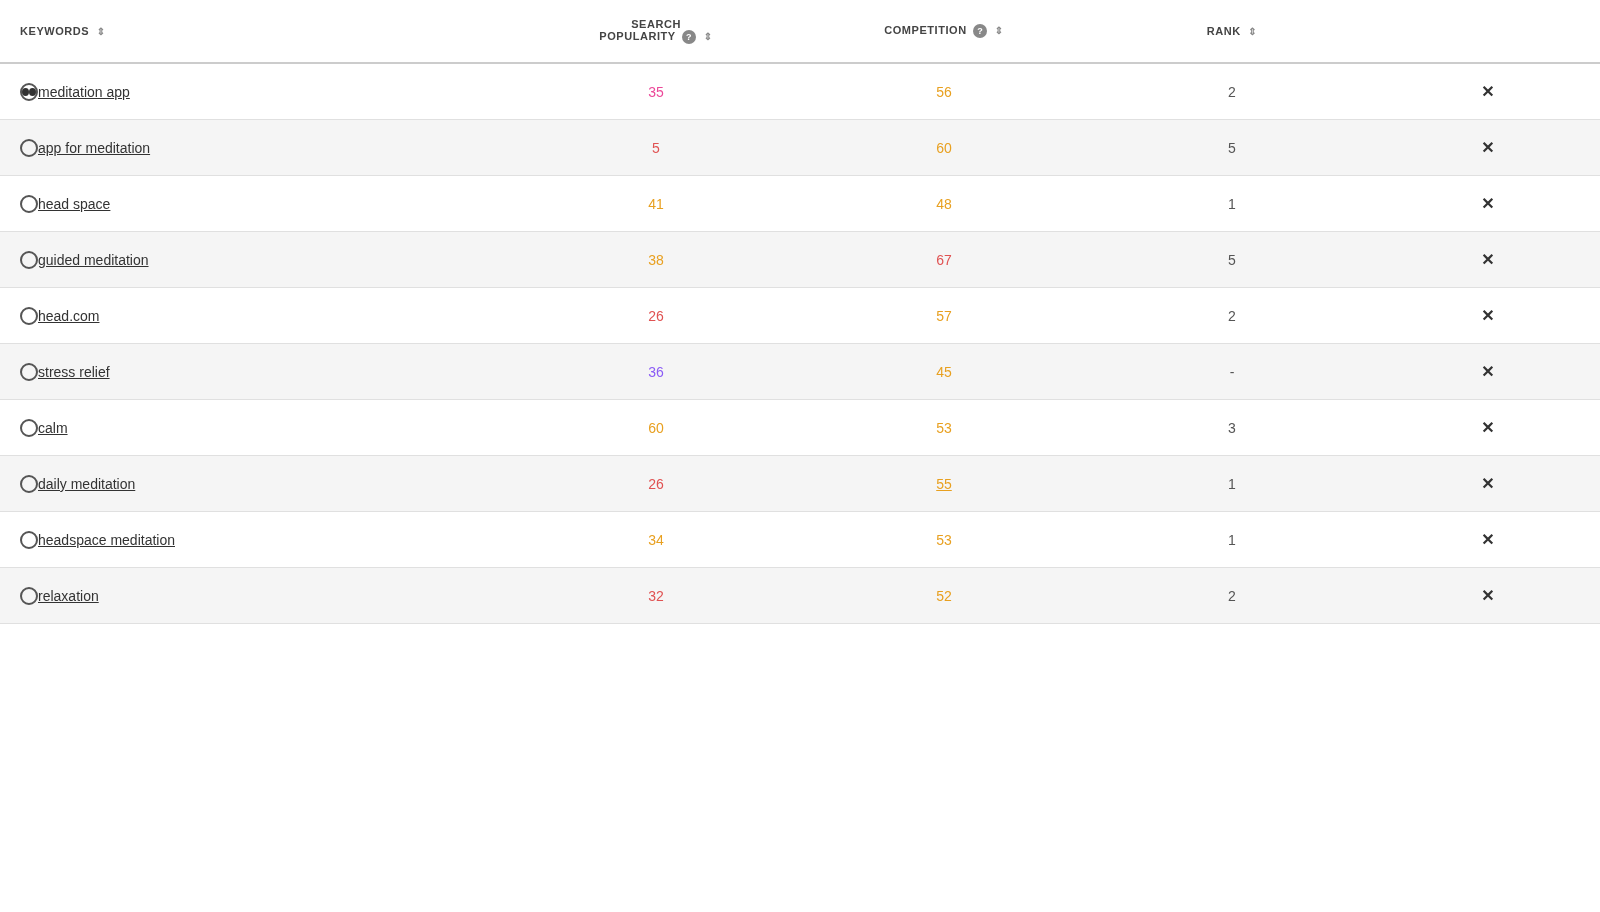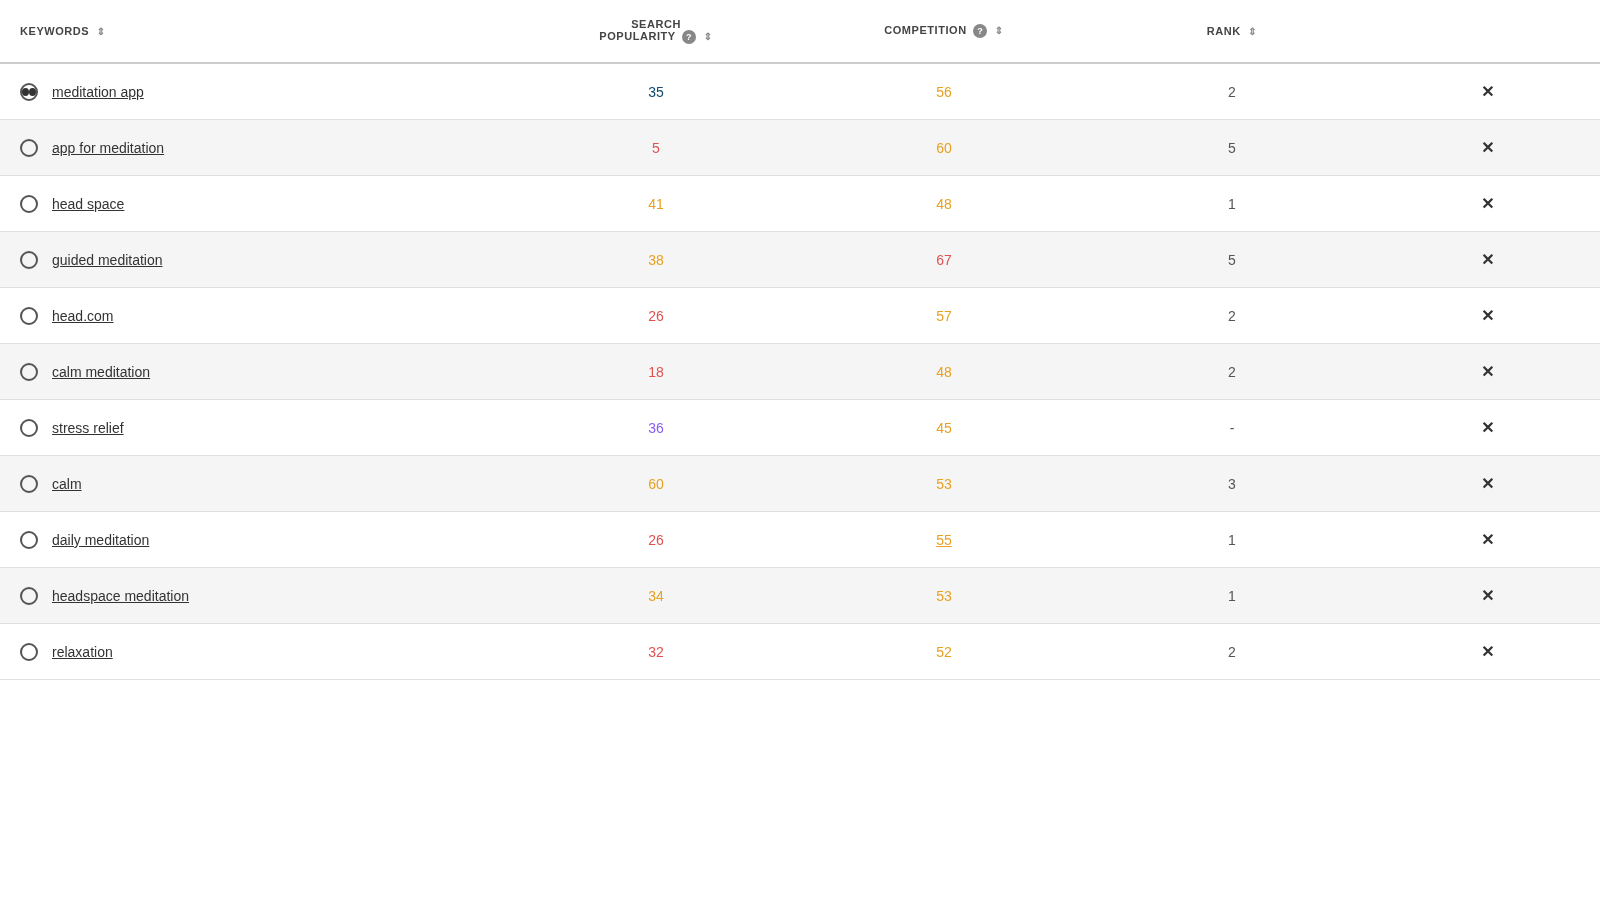--- a/index.html
+++ b/index.html
@@ -82,21 +82,20 @@
       vertical-align: middle;
     }
 
     td:first-child {
       text-align: left;
     }
 
     .keyword-cell {
       display: flex;
       align-items: center;
-      gap: 14px;
     }
 
     .radio-icon {
       width: 18px;
       height: 18px;
       border-radius: 50%;
       border: 2px solid #555;
       flex-shrink: 0;
       display: flex;
       align-items: center;
@@ -185,21 +184,21 @@
     <tbody id="table-body">
     <tr>
           <td>
             <div class="keyword-cell">
               <div class="radio-icon selected">
                 <div style="width: 8px; height: 8px; border-radius: 50%; background: rgb(51, 51, 51);"></div>
               </div>
               <a class="keyword-link" href="#">meditation app</a>
             </div>
           </td>
-          <td style="color: #0c4a6e; font-weight: 500;">35</td>
+          <td style="color: #ec4899; font-weight: 500;">35</td>
           <td style="color: rgb(232, 160, 32); font-weight: 500;">56</td>
           <td style="color: rgb(85, 85, 85);">2</td>
           <td><button class="delete-btn">✕</button></td>
         </tr>
         <tr>
           <td>
             <div class="keyword-cell">
               <div class="radio-icon"></div>
               <a class="keyword-link" href="#">app for meditation</a>
             </div>
@@ -242,32 +241,20 @@
           </td>
           <td style="color: rgb(224, 82, 82); font-weight: 500;">26</td>
           <td style="color: rgb(232, 160, 32); font-weight: 500;">57</td>
           <td style="color: rgb(85, 85, 85);">2</td>
           <td><button class="delete-btn">✕</button></td>
         </tr>
         <tr>
           <td>
             <div class="keyword-cell">
               <div class="radio-icon"></div>
-              <a class="keyword-link" href="#">calm meditation</a>
-            </div>
-          </td>
-          <td style="color: rgb(224, 82, 82); font-weight: 500;">18</td>
-          <td style="color: rgb(232, 160, 32); font-weight: 500;">48</td>
-          <td style="color: rgb(85, 85, 85);">2</td>
-          <td><button class="delete-btn">✕</button></td>
-        </tr>
-        <tr>
-          <td>
-            <div class="keyword-cell">
-              <div class="radio-icon"></div>
               <a class="keyword-link" href="#">stress relief</a>
             </div>
           </td>
           <td style="color: #8b5cf6; font-weight: 500;">36</td>
           <td style="color: rgb(232, 160, 32); font-weight: 500;">45</td>
           <td style="color: rgb(85, 85, 85);">-</td>
           <td><button class="delete-btn">✕</button></td>
         </tr>
         <tr>
           <td>

